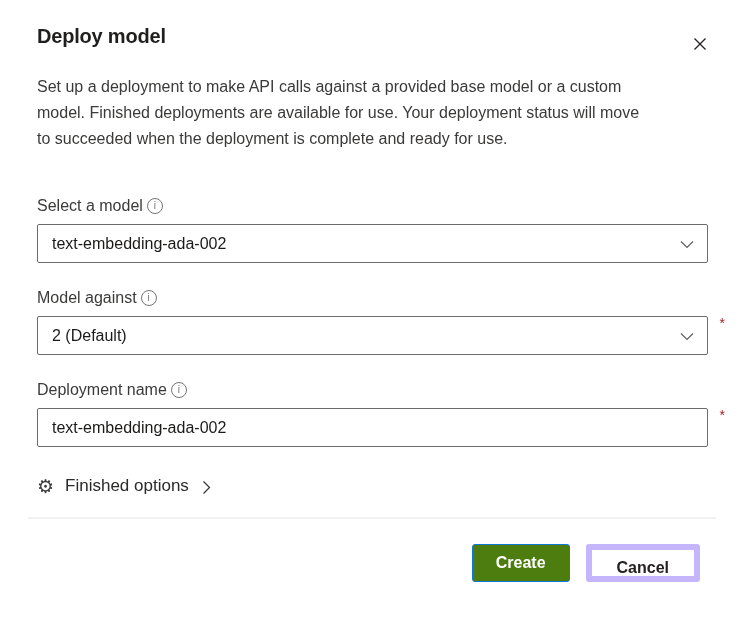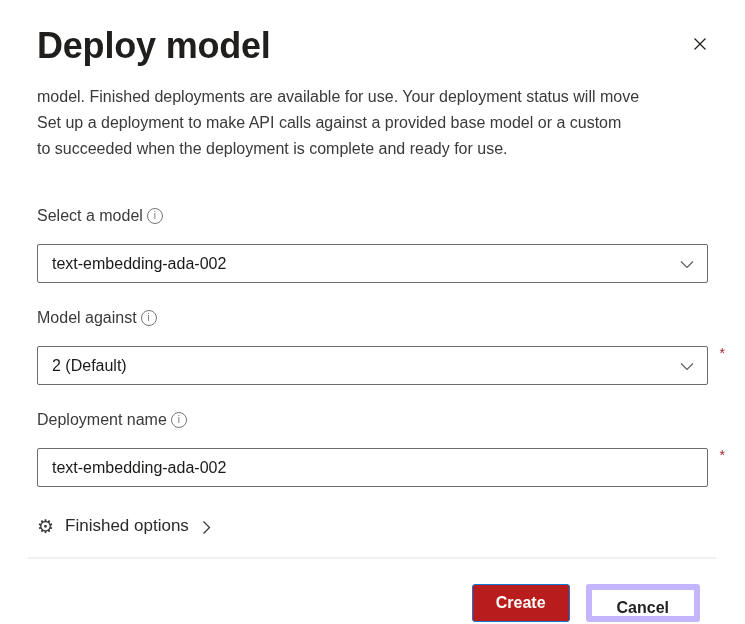--- a/index.html
+++ b/index.html
@@ -7,21 +7,21 @@
   body {
     width: 745px; height: 624px;
     background: #ffffff;
     font-family: "Liberation Sans", sans-serif;
     color: #242120;
     overflow: hidden;
   }
   .container { padding: 0 37px; }
 
   .title-row { display: flex; justify-content: space-between; align-items: flex-start; padding-top: 25px; }
-  .page-title { font-size: 36px; font-weight: 700; margin: 0; color: #201f1e; letter-spacing: -0.2px; }
+  .page-title { font-size: 20px; font-weight: 700; margin: 0; color: #201f1e; letter-spacing: -0.2px; }
   .close-btn {
     background: none; border: none; padding: 5px; margin-top: 6px; margin-right: -5px;
     cursor: pointer; line-height: 0;
   }
 
   .desc { margin-top: 17px; font-size: 16px; line-height: 26px; color: #3b3a39; }
   .desc div { white-space: nowrap; }
 
   .field-label {
     display: flex; align-items: center; gap: 4px;
@@ -29,21 +29,21 @@
   }
   .field-label.first { margin-top: 43px; }
   .field-label.next { margin-top: 24px; }
   .info-icon {
     width: 16px; height: 16px; border: 1px solid #767674; border-radius: 50%;
     font-size: 10px; color: #767674;
     display: inline-flex; align-items: center; justify-content: center;
     cursor: default; flex: 0 0 auto;
   }
 
-  .input-wrap { position: relative; margin-top: 17px; }
+  .input-wrap { position: relative; margin-top: 7px; }
   .combobox, .textbox {
     width: 100%; height: 39px;
     border: 1px solid #6b6b6b; border-radius: 2px;
     background: #fff; font-size: 16px; color: #1b1a19;
   }
   .combobox { display: flex; align-items: center; justify-content: space-between; padding: 0 13px 0 14px; cursor: pointer; }
   .textbox { padding: 0 14px; font-family: "Liberation Sans", sans-serif; outline: none; }
   .chevron-down { flex: 0 0 auto; margin-top: 2px; }
   .required {
     position: absolute; top: -1px; right: -17px;
@@ -57,40 +57,40 @@
   .gear-icon { font-family: "DejaVu Sans", sans-serif; font-size: 19px; line-height: 1; color: #3b3a39; }
   .adv-chevron { margin-left: 2px; margin-top: 2px; }
 
   .divider { margin: 20px -8px 0 -9px; height: 2px; background: #f1f1f1; }
 
   .footer { margin-top: 25px; display: flex; justify-content: flex-end; gap: 16px; padding-right: 8px; }
   .btn {
     height: 38px; font-size: 16px; font-weight: 700; border-radius: 3px;
     font-family: "Liberation Sans", sans-serif; cursor: pointer; line-height: 36px;
   }
-  .btn-primary { background: #b91c1c; border: 1px solid #0f78d4; color: #ffffff; padding: 0 23px; }
+  .btn-primary { background: #4d7c0f; border: 1px solid #0f78d4; color: #ffffff; padding: 0 23px; }
   .btn-secondary { background: #ffffff; border: 6px solid #c4b5fd; color: #242120; padding: 0 25px; }
 </style>
 </head>
 <body>
 
 <div class="container">
 
   <div class="title-row">
     <h1 class="page-title">Deploy model</h1>
     <button class="close-btn">
       <svg width="16" height="16" viewBox="0 0 16 16">
         <path d="M2.5 2.5 L13.5 13.5 M13.5 2.5 L2.5 13.5" stroke="#242120" stroke-width="1.3" fill="none"></path>
       </svg>
     </button>
   </div>
 
   <div class="desc">
+    <div>Set up a deployment to make API calls against a provided base model or a custom</div>
     <div>model. Finished deployments are available for use. Your deployment status will move</div>
-    <div>Set up a deployment to make API calls against a provided base model or a custom</div>
     <div>to succeeded when the deployment is complete and ready for use.</div>
   </div>
 
   
   <div class="field-label first">
     <span>Select a model</span>
     <span class="info-icon">i</span>
   </div>
   <div class="input-wrap">
     <div class="combobox">

